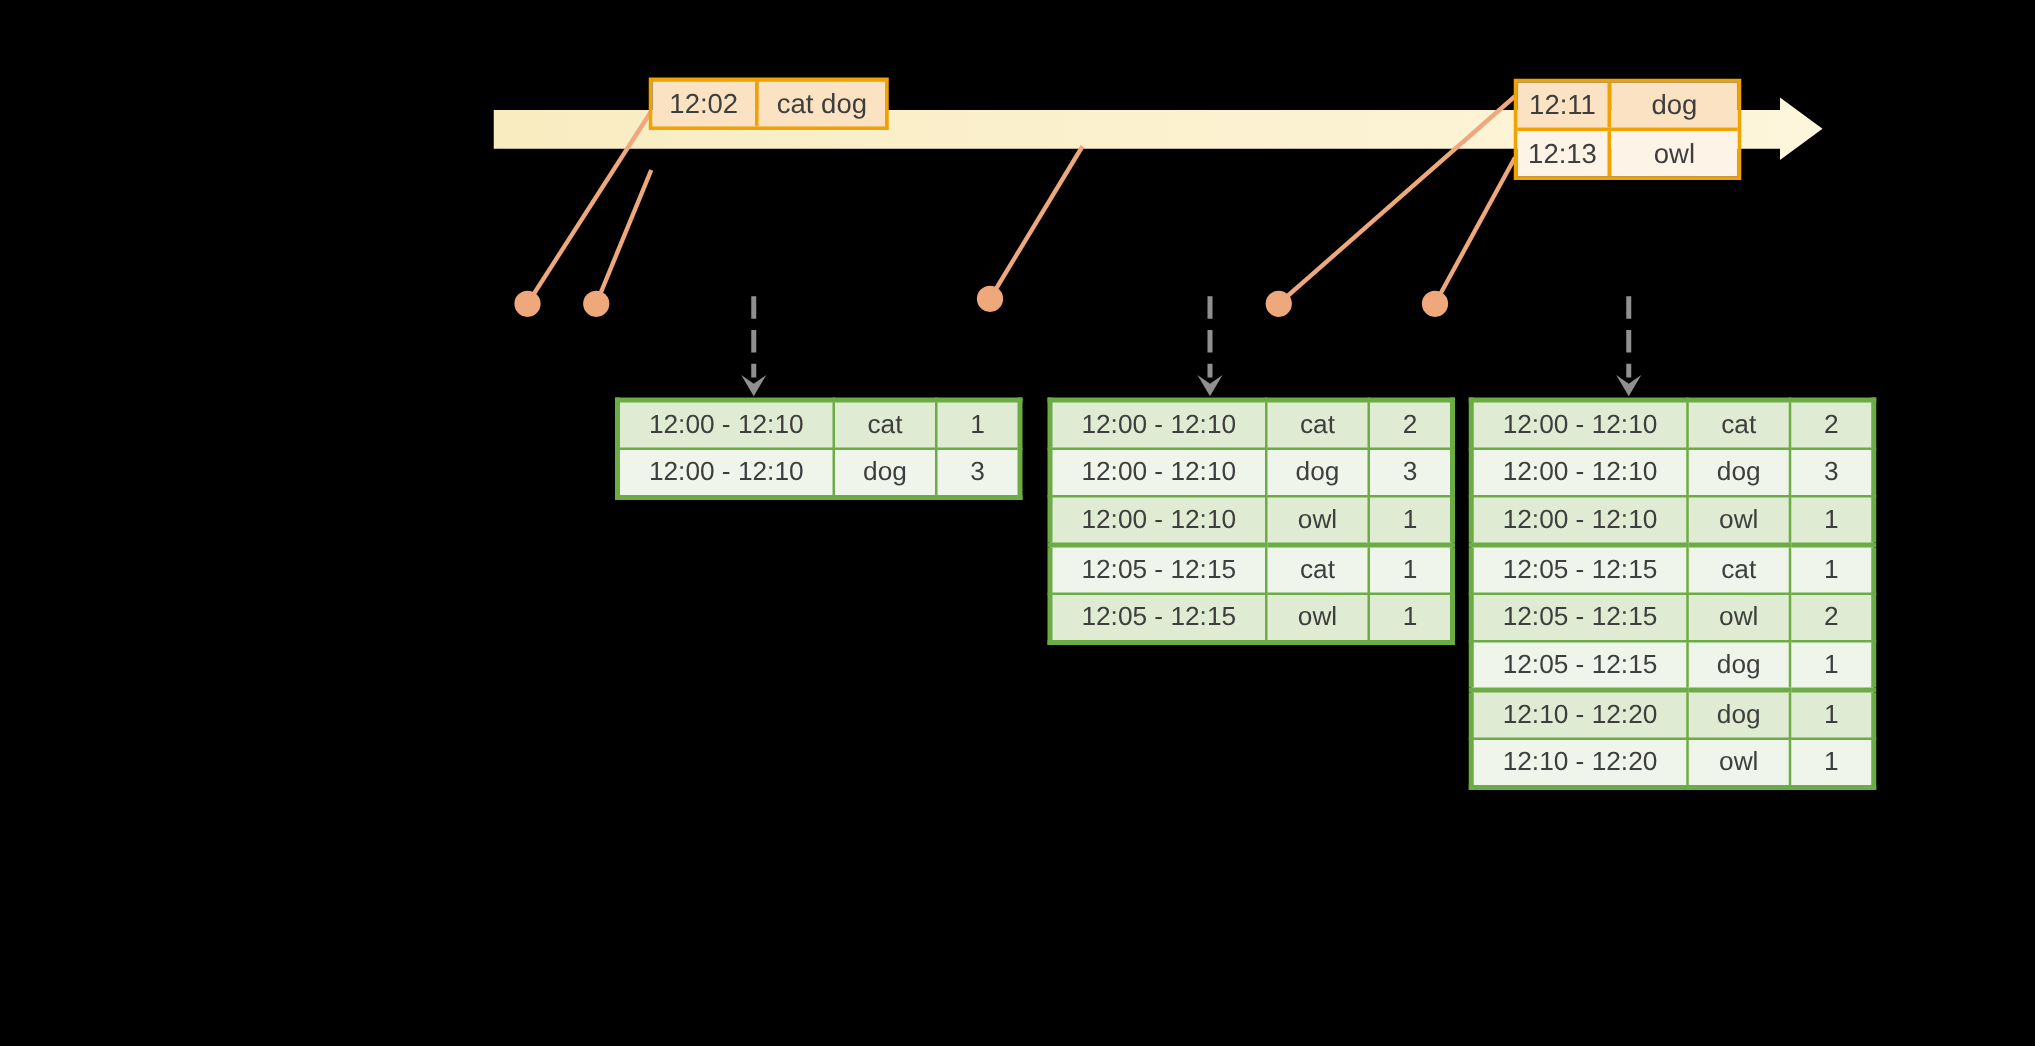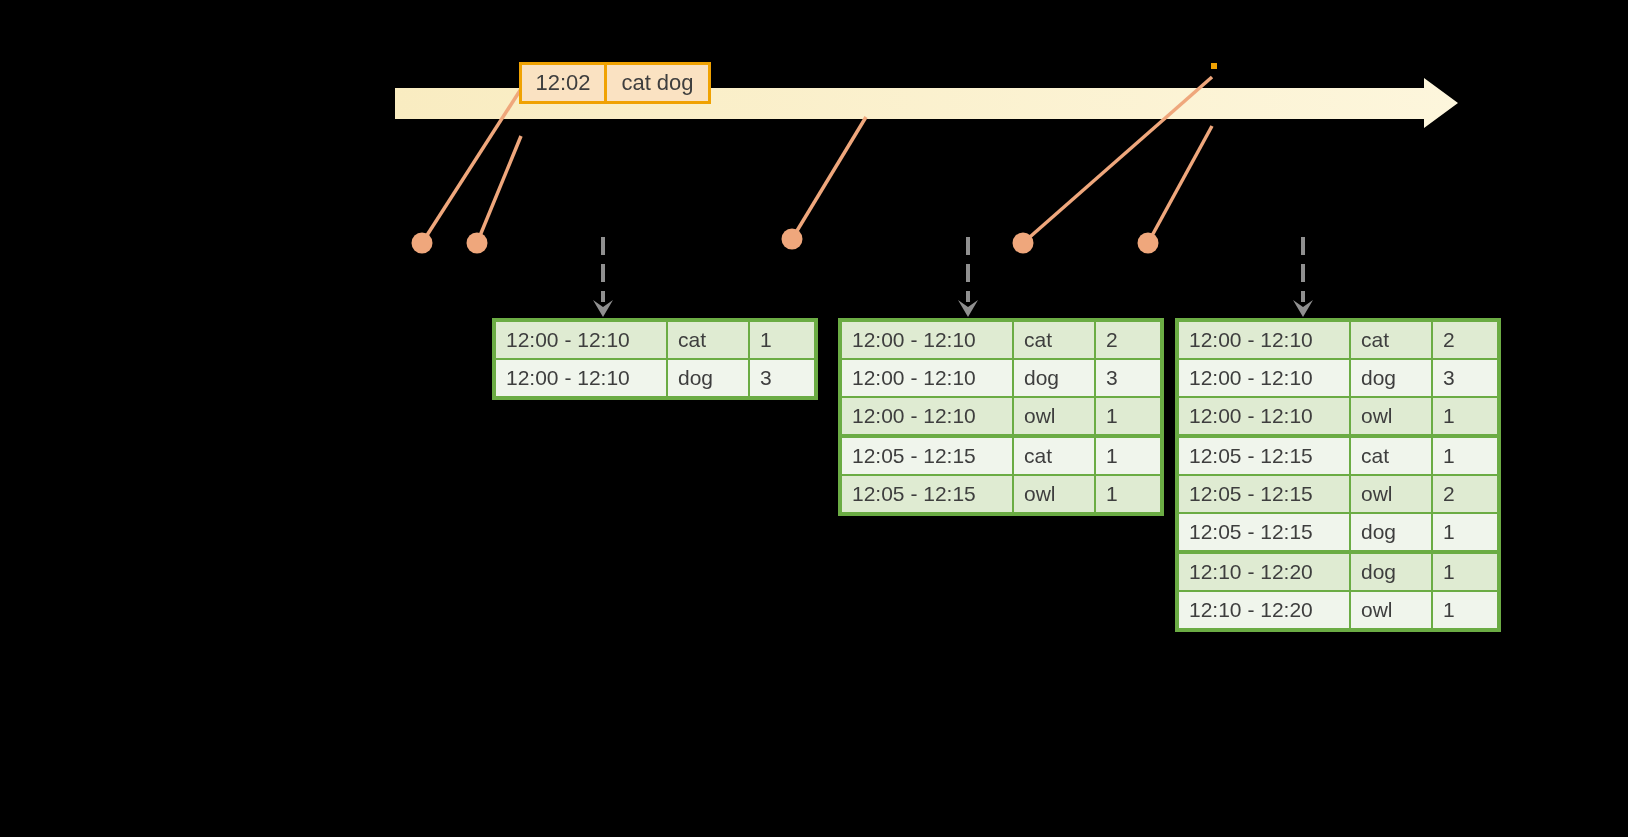--- a/index.html
+++ b/index.html
@@ -38,21 +38,21 @@
 
   
   table.result-table{
     position:absolute;z-index:2;
     border-collapse:collapse;
     font-size:21px;
   }
   table.result-table td{
     border:2px solid #6BAC44;
     height:36px;padding:0 10px;
-    text-align:left;white-space:nowrap;
+    text-align:center;white-space:nowrap;
   }
   table.result-table{border:4px solid #6BAC44;}
   table.result-table td{border-color:#6BAC44;}
   table.result-table tr:nth-child(odd) td{background:#DFEBD2;}
   table.result-table tr:nth-child(even) td{background:#F0F5EC;}
   table.result-table tr.gs td{border-top-width:4px;}
   td.w{width:150px;} td.a{width:60px;} td.c{width:44px;}
 </style>
 </head>
 <body>
@@ -97,20 +97,28 @@
 
   <div class="event-box b1" style="left:519px;top:62px">
     <div class="e-row">
       <div class="e-time">12:02</div>
       <div class="e-words">cat dog</div>
     </div>
   </div>
 
 
   <div class="event-box b3" style="left:1211px;top:63px">
+    <div class="e-row">
+      <div class="e-time">12:11</div>
+      <div class="e-words">dog</div>
+    </div>
+    <div class="e-row">
+      <div class="e-time">12:13</div>
+      <div class="e-words">owl</div>
+    </div>
   </div>
 
   <table class="result-table" style="left:492px;top:318px">
     <tbody>
         <tr>
       <td class="w">12:00 - 12:10</td>
       <td class="a">cat</td>
       <td class="c">1</td>
     </tr>
     <tr>

